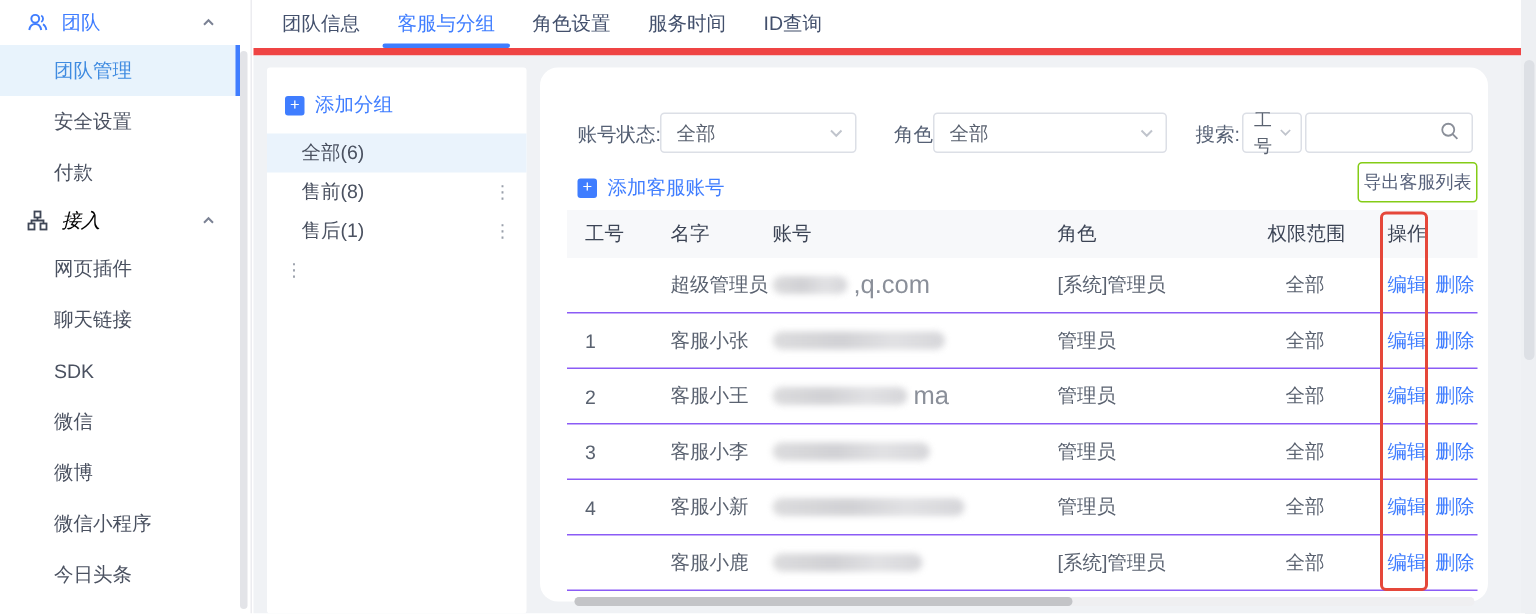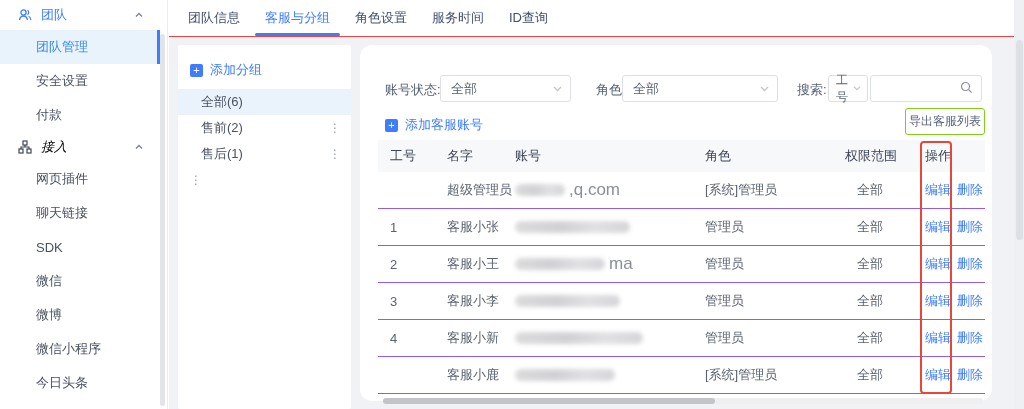--- a/index.html
+++ b/index.html
@@ -16,21 +16,21 @@
   .nav-header { height:30px; display:flex; align-items:center; padding-left:18px; cursor:pointer; }
   .nav-header .txt { margin-left:9px; flex:1; }
   .nav-header.blue, .nav-header.blue .txt { color:#3f7dff; }
   .nav-header.dark, .nav-header.dark .txt { color:#000000;font-style:italic; }
   .nav-caret { margin-right:16px; }
   .nav-sub { height:34px; display:flex; align-items:center; padding-left:36px; color:#4a5160; cursor:pointer; position:relative; }
   .nav-sub.active { background:#e8f3fc; color:#3f8be0; }
   .nav-sub.active::after { content:""; position:absolute; right:0; top:0; width:3px; height:100%; background:#3f7dff; }
 
   
-  .topbar { position:absolute; left:169px; top:0; width:845px; height:37px; background:#fff; border-bottom:1px solid #ef4444; display:flex; align-items:stretch; padding-left:9px; }
+  .topbar { position:absolute; left:169px; top:0; width:845px; height:37px; background:#fff; border-bottom:5px solid #ef4444; display:flex; align-items:stretch; padding-left:9px; }
   .tab { display:flex; align-items:center; padding:0 10px; margin-right:5px; color:#43506c; cursor:pointer; position:relative; }
   .tab.active { color:#3f7dff; }
   .tab.active::after { content:""; position:absolute; left:0; bottom:0; width:100%; height:3px; background:#3f7dff; border-radius:2px; }
 
   
   .main-bg { position:absolute; left:169px; top:37px; width:845px; height:372px; background:#f0f2f5; }
 
   
   .group-card { position:absolute; left:9px; top:8px; width:173px; height:364px; background:#fff; border-radius:2px; }
   .add-row { display:flex; align-items:center; padding:16px 0 10px 12px; color:#3f7dff; cursor:pointer; }
@@ -141,21 +141,21 @@
   <div class="group-card">
     <div class="add-row">
       <span class="plus-sq">+</span>
       <span>添加分组</span>
     </div>
     <div id="group-list">
         <div class="group-item active">
           <span class="g-label">全部(6)</span>
         </div>
         <div class="group-item">
-          <span class="g-label">售前(2)</span>
+          <span class="g-label">售前(8)</span>
           <span class="kebab">⋮</span>
         </div>
         <div class="group-item">
           <span class="g-label">售后(1)</span>
           <span class="kebab">⋮</span>
         </div>
         <div class="group-item">
           <span class="kebab">⋮</span>
         </div>
       </div>

